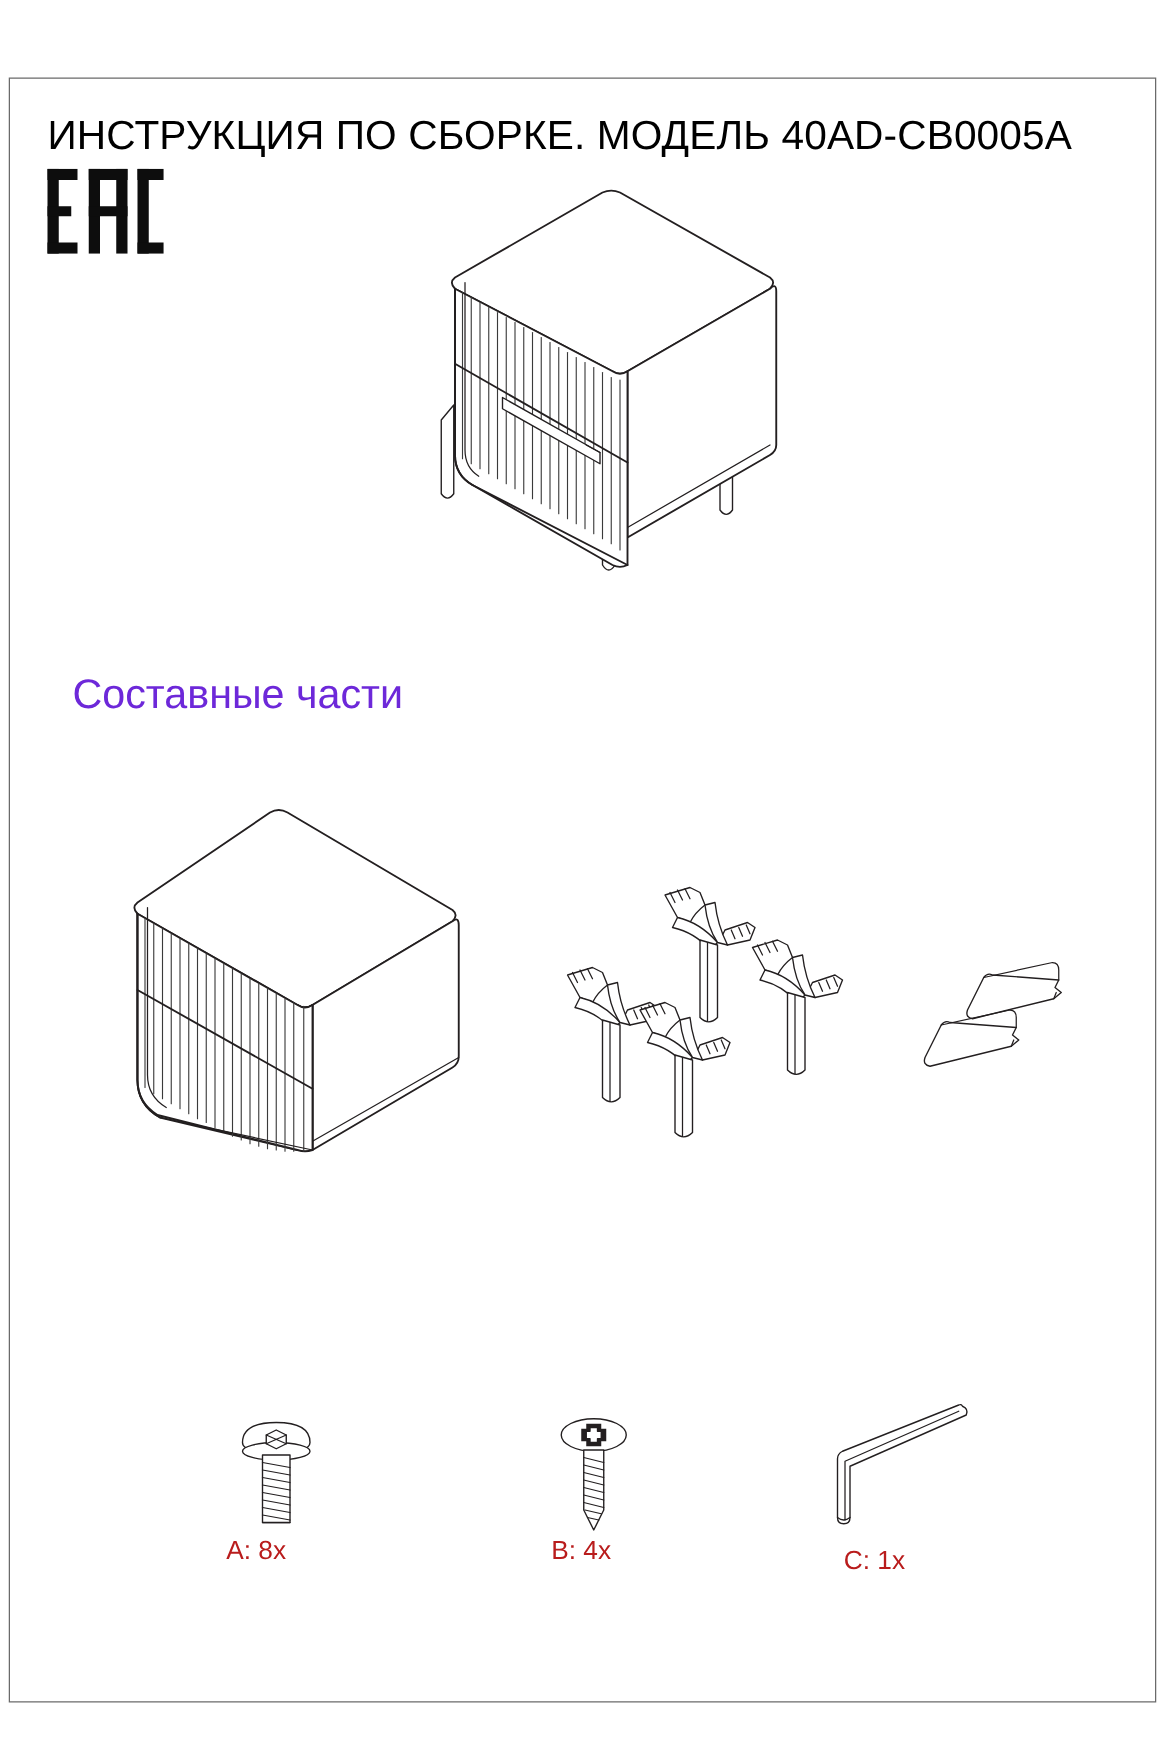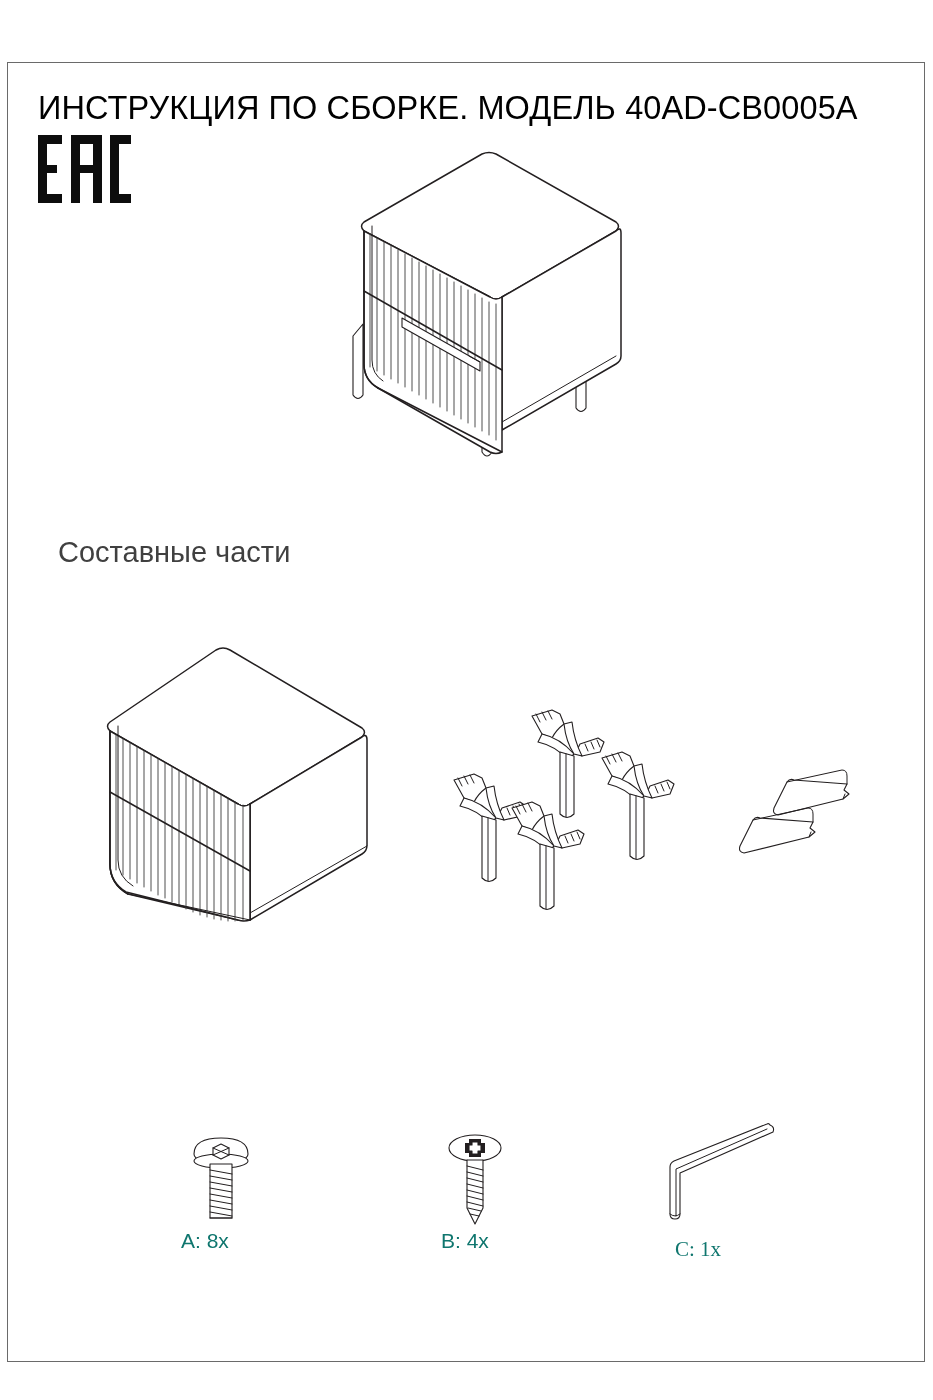--- a/index.html
+++ b/index.html
@@ -43,36 +43,36 @@
   }
   .eac-mark {
     position: absolute;
     left: 36px;
     top: 121px;
     width: 95px;
     height: 68px;
   }
   .section-heading {
     position: absolute;
-    font-size: 29px;
+    font-size: 33px;
     white-space: nowrap;
-    color: #404040;
+    color: #6d28d9;
   }
   #heading-parts { left: 58px; top: 522px; }
   #heading-fasteners { left: 74px; top: 1030px; }
 
   .fastener-label {
     position: absolute;
     font-size: 21px;
     white-space: nowrap;
-    color: #0f766e;
+    color: #b91c1c;
   }
   #label-a { left: 181px; top: 1215px; }
   #label-b { left: 441px; top: 1215px; }
-  #label-c { left: 675px; top: 1223px; font-family: Liberation Serif, serif; }
+  #label-c { left: 675px; top: 1223px; }
 
   
   .art { position: absolute; }
   #art-hero      { left: 330px; top: 138px;  width: 330px; height: 315px; }
   #art-cabinet   { left: 88px;  top: 618px;  width: 300px; height: 320px; }
   #art-legs      { left: 448px; top: 688px;  width: 246px; height: 186px; }
   #art-handles   { left: 738px; top: 756px;  width: 148px; height: 98px; }
   #art-bolt      { left: 180px; top: 1108px; width: 82px;  height: 112px; }
   #art-screw     { left: 434px; top: 1108px; width: 82px;  height: 112px; }
   #art-allen     { left: 648px; top: 1103px; width: 134px; height: 112px; }

